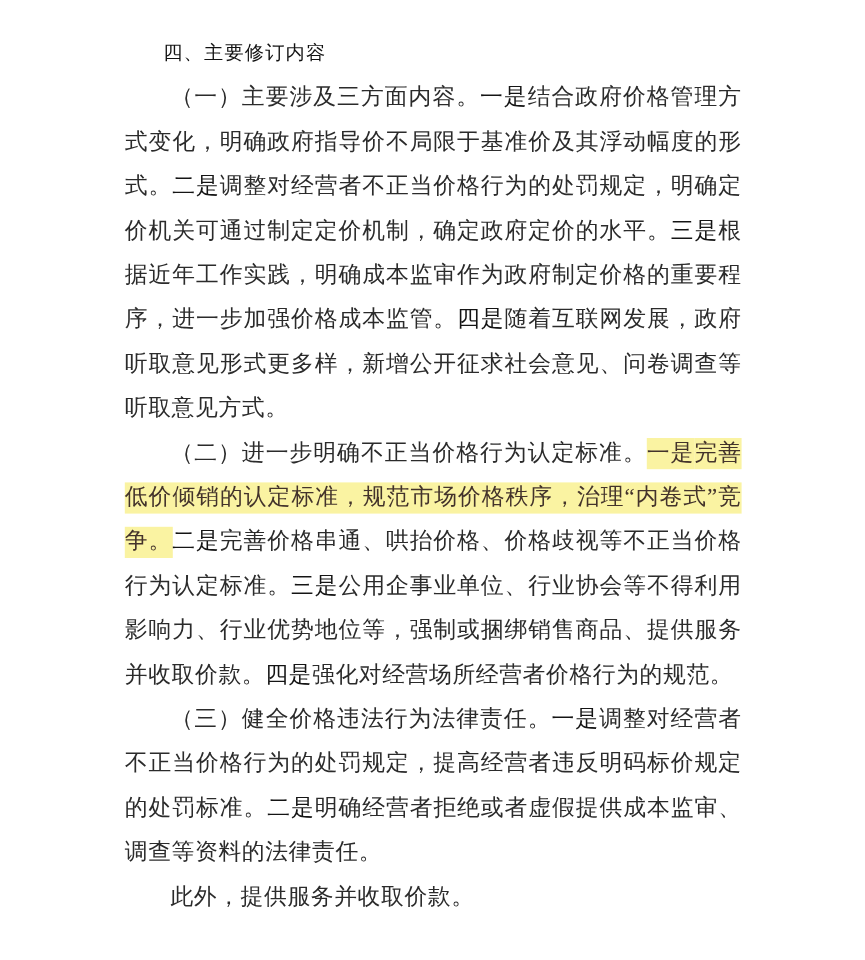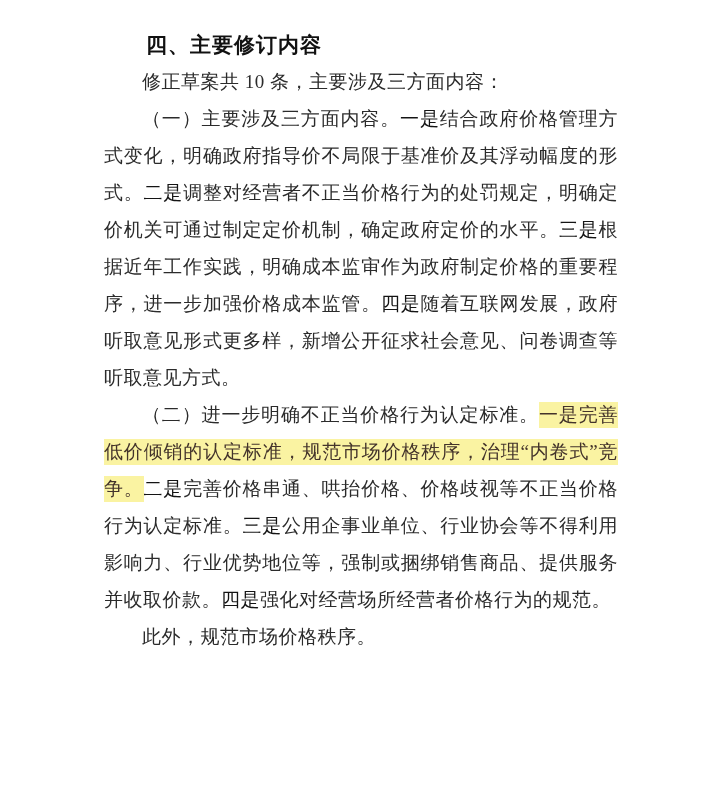--- a/index.html
+++ b/index.html
@@ -21,22 +21,22 @@
     top: 26px;
     width: 514px;
     color: #2b2b2b;
     font-size: 19px;
     line-height: 37px;
     text-align: justify;
     text-justify: inter-character;
   }
   .heading {
     margin: 0;
-    font-size: 21px;
-    font-weight: 700;
+    font-size: 16px;
+    font-weight: 400;
     color: #111111;
     text-indent: 2em;
     font-family: "Liberation Sans", "DejaVu Sans", sans-serif;
     letter-spacing: 1px;
   }
   .para {
     margin: 0;
     text-indent: 2em;
     letter-spacing: 0.5px;
   }
@@ -51,19 +51,19 @@
     padding: 2px 0 3px 0;
   }
 </style>
 </head>
 <body>
 
 <div class="page" style="background: rgb(255, 255, 255);">
   <div class="content" style="color: rgb(43, 43, 43);">
     <h1 class="heading">四、主要修订内容</h1>
     <div>
-        <p class="para"><span>修正草案共 10 条，主要涉及三方面内容：</span></p>
         <p class="para"><span>（一）主要涉及三方面内容。</span><span class="bold">一是</span><span>结合政府价格管理方式变化，明确政府指导价不局限于基准价及其浮动幅度的形式。</span><span class="bold">二是</span><span>调整对经营者不正当价格行为的处罚规定，明确定价机关可通过制定定价机制，确定政府定价的水平。</span><span class="bold">三是</span><span>根据近年工作实践，明确成本监审作为政府制定价格的重要程序，进一步加强价格成本监管。</span><span class="bold">四是</span><span>随着互联网发展，政府听取意见形式更多样，新增公开征求社会意见、问卷调查等听取意见方式。</span></p>
         <p class="para"><span>（二）进一步明确不正当价格行为认定标准。</span><span class="bold hl" style="background-color: rgb(250, 243, 162); color: rgb(67, 51, 43);">一是</span><span class="hl" style="background-color: rgb(250, 243, 162); color: rgb(67, 51, 43);">完善低价倾销的认定标准，规范市场价格秩序，治理“内卷式”竞争。</span><span class="bold">二是</span><span>完善价格串通、哄抬价格、价格歧视等不正当价格行为认定标准。</span><span class="bold">三是</span><span>公用企事业单位、行业协会等不得利用影响力、行业优势地位等，强制或捆绑销售商品、提供服务并收取价款。</span><span class="bold">四是</span><span>强化对经营场所经营者价格行为的规范。</span></p>
-        <p class="para"><span>此外，规范市场价格秩序。</span></p>
+        <p class="para"><span>（三）健全价格违法行为法律责任。</span><span class="bold">一是</span><span>调整对经营者不正当价格行为的处罚规定，提高经营者违反明码标价规定的处罚标准。</span><span class="bold">二是</span><span>明确经营者拒绝或者虚假提供成本监审、调查等资料的法律责任。</span></p>
+        <p class="para"><span>此外，提供服务并收取价款。</span></p>
       </div>
   </div>
 </div>
 
 </body></html>

